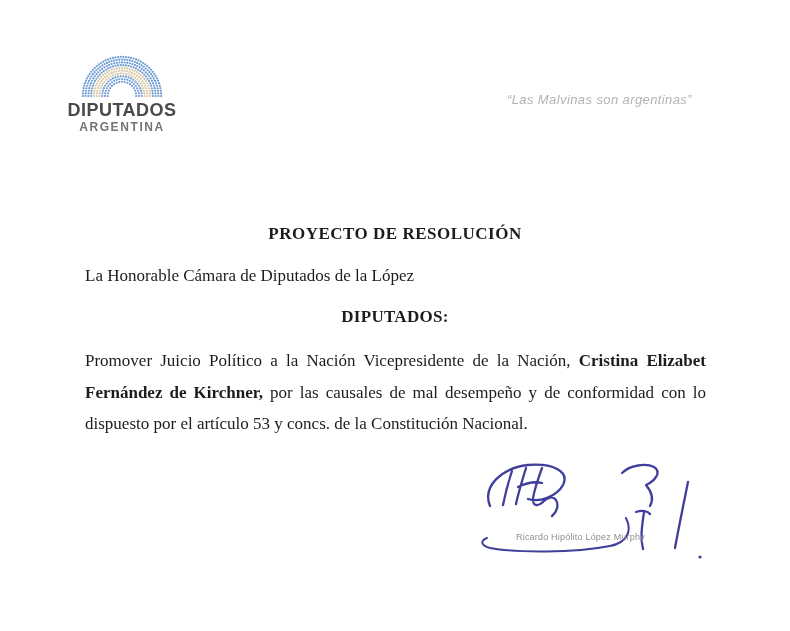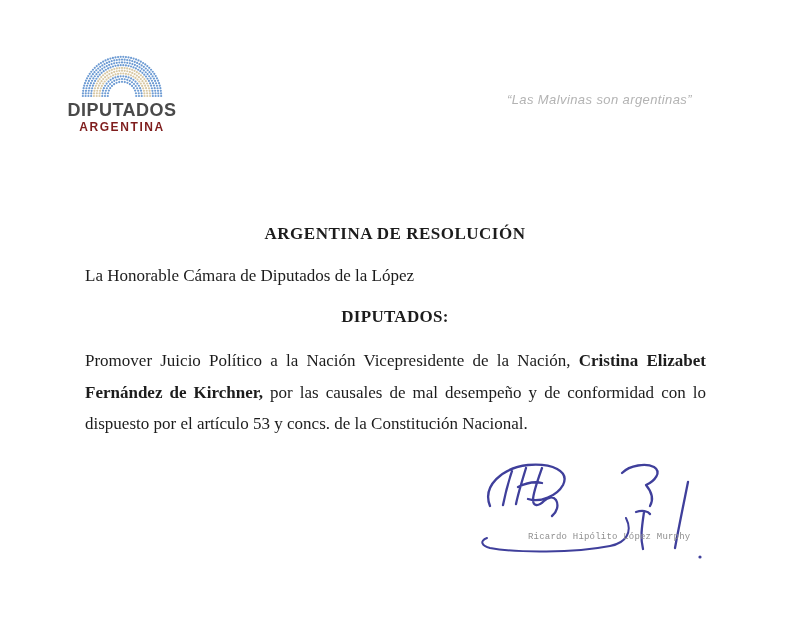--- a/index.html
+++ b/index.html
@@ -31,21 +31,21 @@
     font-weight: 700;
     letter-spacing: 0.5px;
     color: #4a4a4a;
     line-height: 20px;
   }
   .logo-subtitle {
     font-family: "Liberation Sans", sans-serif;
     font-size: 12px;
     font-weight: 700;
     letter-spacing: 1.6px;
-    color: #7f1d1d;
+    color: #737373;
     line-height: 15px;
   }
 
   .motto {
     position: absolute;
     top: 92px;
     right: 98px;
     font-family: "Liberation Sans", sans-serif;
     font-style: italic;
     font-size: 13px;
@@ -95,23 +95,23 @@
   .signature {
     position: absolute;
     left: 476px;
     top: 456px;
     width: 240px;
     height: 120px;
   }
   .signature svg { position: absolute; left: 0; top: 0; }
   .signature-name {
     position: absolute;
-    left: 52px;
+    left: 40px;
     top: 76px;
-    font-family: Liberation Mono, monospace;
+    font-family: Liberation Sans, sans-serif;
     font-size: 9px;
     letter-spacing: 0.2px;
     color: #8f8f8f;
     white-space: nowrap;
   }
 </style>
 </head>
 <body>
 
 <div class="page">
@@ -446,21 +446,21 @@
         <circle cx="35.08" cy="45.82" r="1.25" fill="#6d9bd3"></circle>
         <circle cx="34.16" cy="48.85" r="1.25" fill="#6d9bd3"></circle>
         <circle cx="33.85" cy="52.00" r="1.25" fill="#6d9bd3"></circle>
       </svg>
     <div class="logo-title">DIPUTADOS</div>
     <div class="logo-subtitle">ARGENTINA</div>
   </div>
 
   <div class="motto">“Las Malvinas son argentinas”</div>
 
-  <div class="doc-title">ARGENTINA DE RESOLUCIÓN</div>
+  <div class="doc-title">PROYECTO DE RESOLUCIÓN</div>
 
   <div class="intro-line">La Honorable Cámara de Diputados de la López</div>
 
   <div class="resolve-heading">DIPUTADOS:</div>
 
   <div class="body-par"><span>Promover Juicio Político a la Nación Vicepresidente de la Nación, </span><span class="bold">Cristina Elizabet Fernández de Kirchner,</span><span> por las causales de mal desempeño y de conformidad con lo dispuesto por el artículo 53 y concs. de la Constitución Nacional.</span></div>
 
   <div class="signature">
     <svg id="sig-svg" width="240" height="115" viewBox="0 0 240 115" fill="none" stroke-linecap="round" stroke-linejoin="round">
       <path id="sig-p1" stroke-width="2.3" d="M14,50 C6,30 26,12 52,9 C76,7 94,15 87,29 C81,40 64,47 52,43

